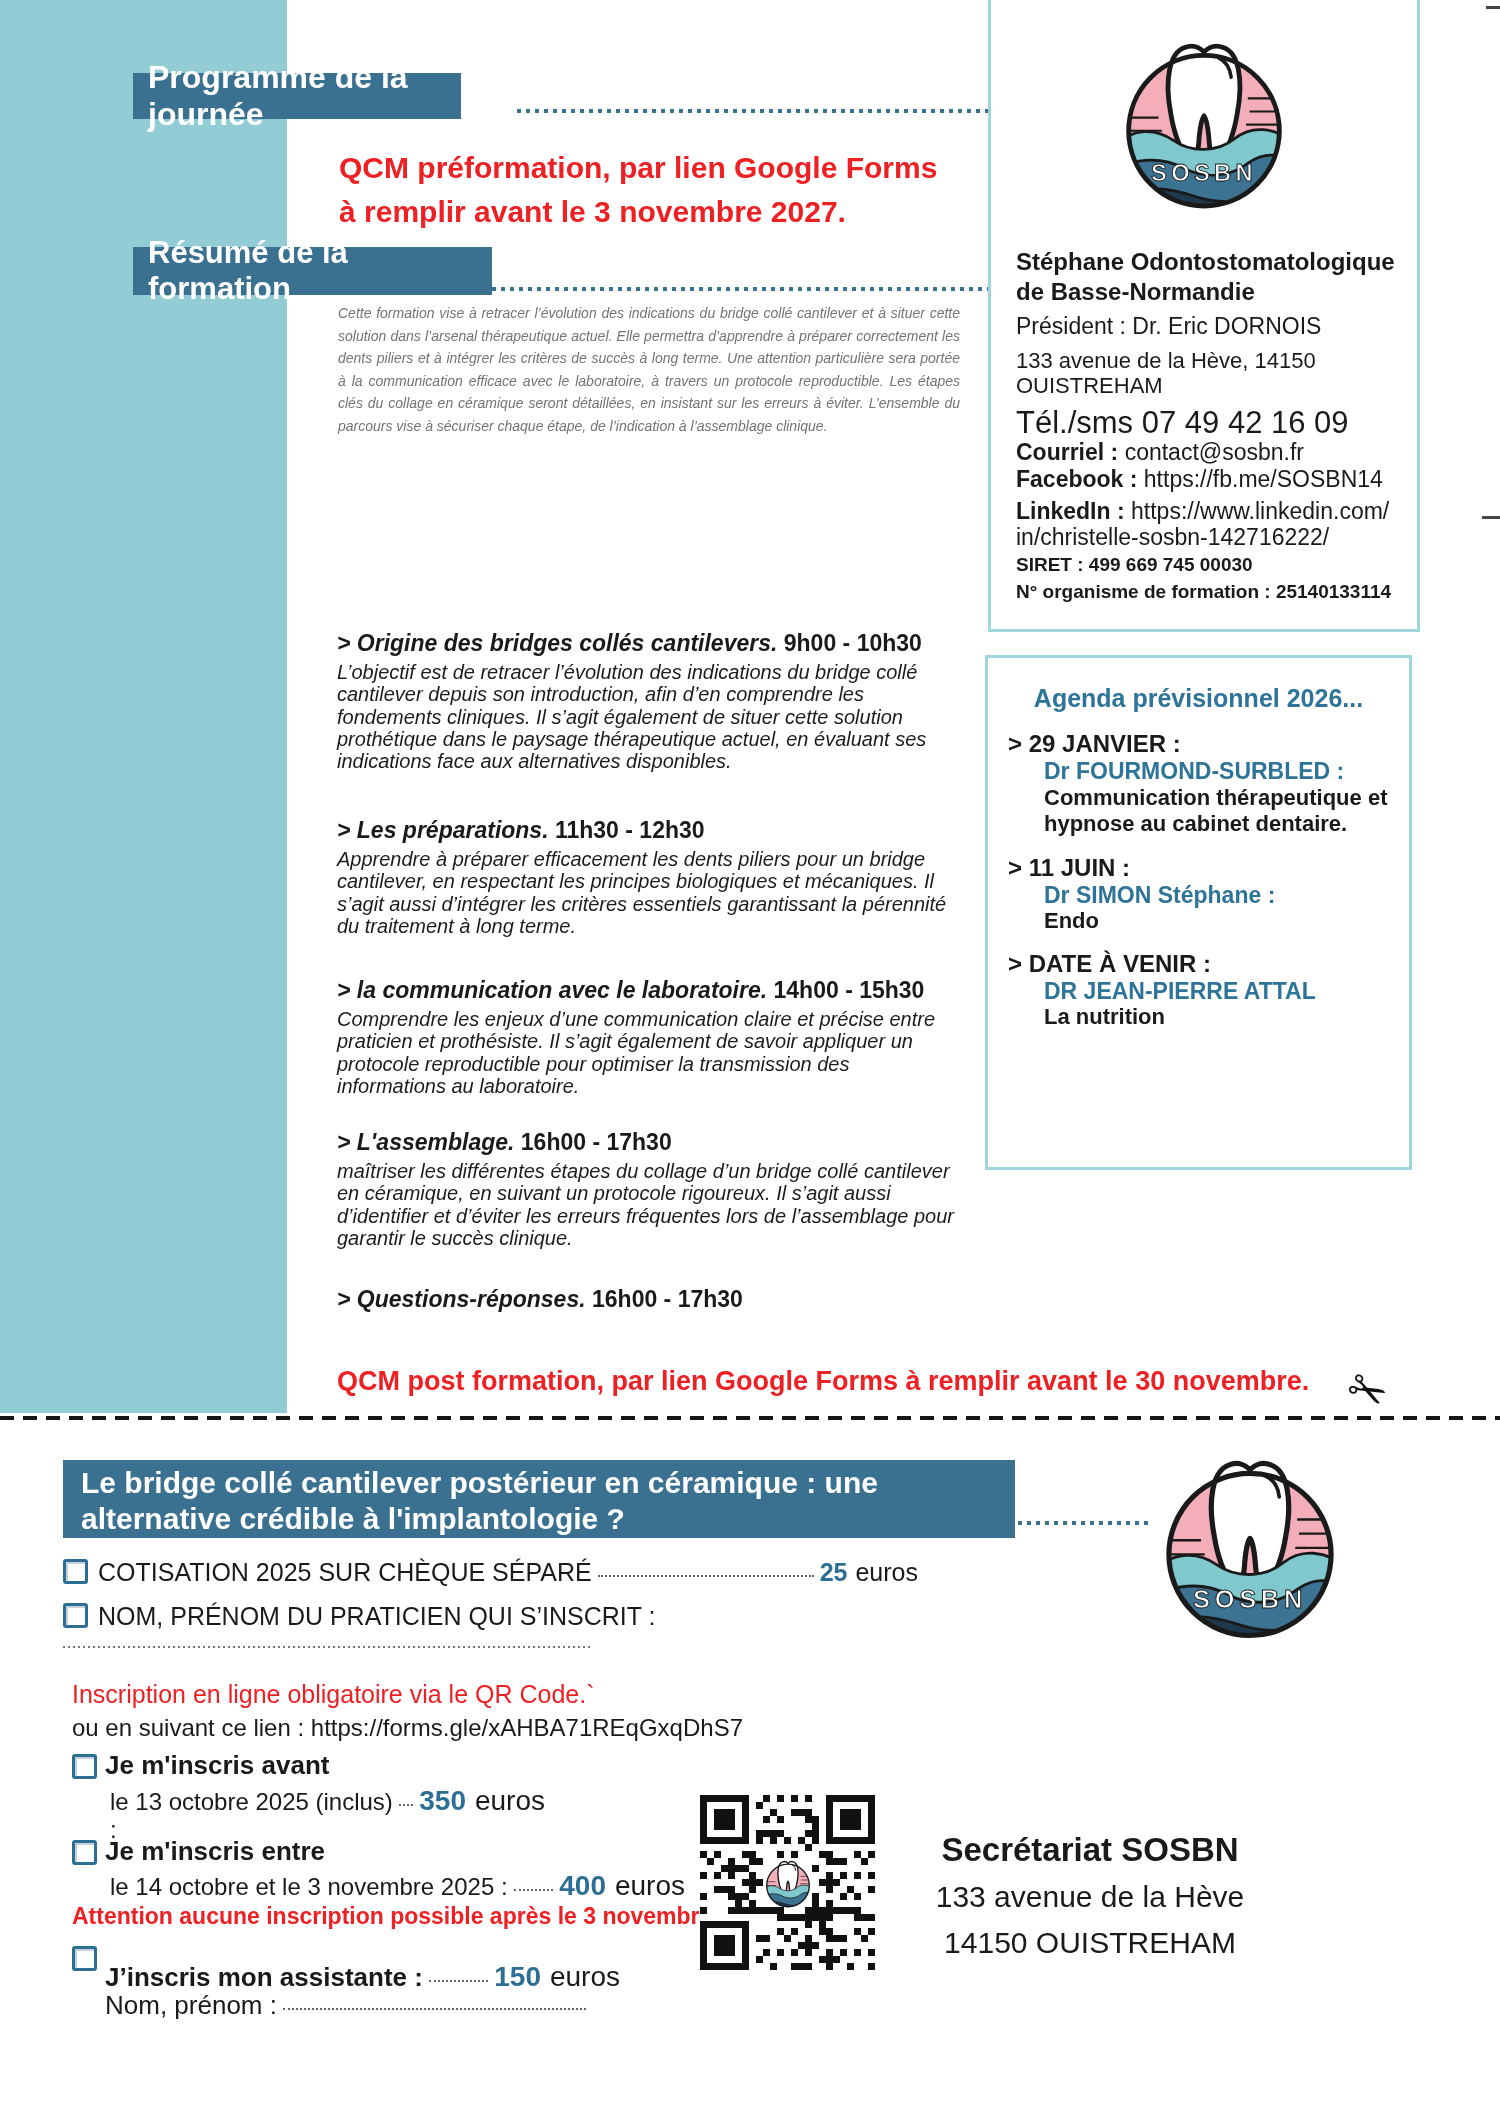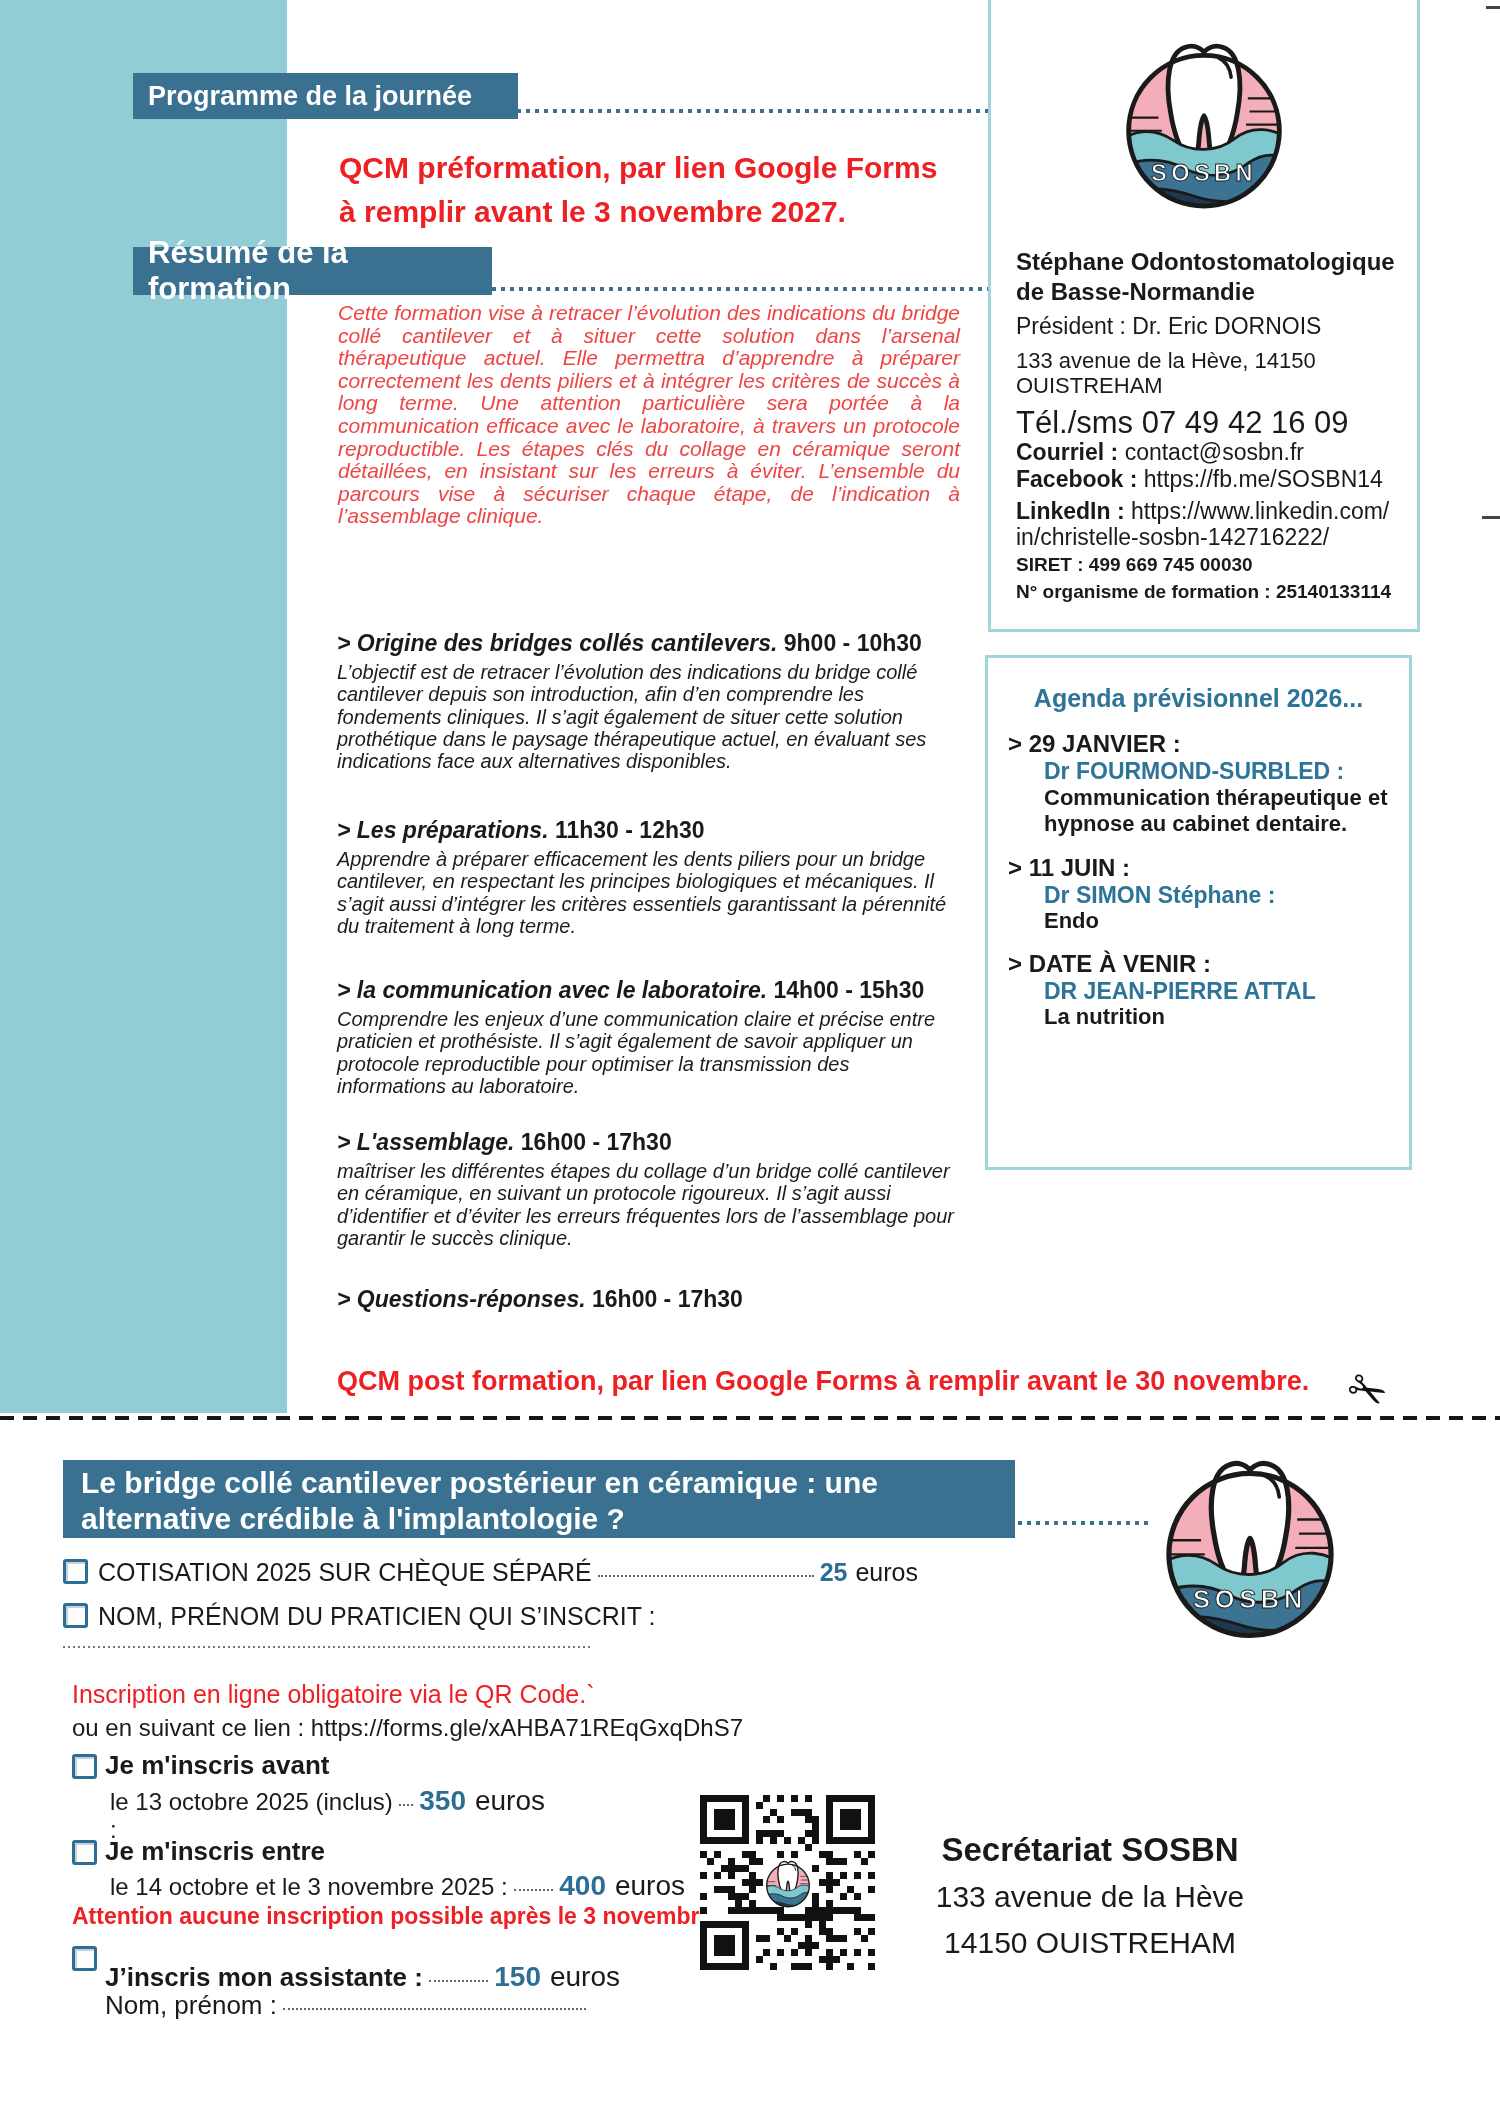--- a/index.html
+++ b/index.html
@@ -12,21 +12,21 @@
   .hdr-box{
     position:absolute;background:#3a7191;color:#ffffff;font-weight:bold;
     display:flex;align-items:center;padding-left:15px;box-sizing:border-box;
   }
   .dot-slate{position:absolute;height:4px;background:repeating-linear-gradient(90deg,#3a7191 0 4px,transparent 4px 9px);}
   .dot-fine{position:absolute;height:2px;background:repeating-linear-gradient(90deg,#777 0 2px,transparent 2px 5px);}
   .red{color:#ed2024;}
   .qcm-pre{position:absolute;left:339px;top:146px;font-size:30px;line-height:44px;font-weight:bold;}
   .para{
     position:absolute;left:338px;top:302px;width:622px;
-    font-size:21px;line-height:22.6px;font-style:italic;text-align:justify;color:#ef4444;
+    font-size:14px;line-height:22.6px;font-style:italic;text-align:justify;color:#737373;
   }
   .session{position:absolute;left:337px;width:623px;}
   .session .shead{font-size:23px;font-weight:bold;}
   .session .shead .ttl{font-style:italic;}
   .session .sbody{font-size:20px;line-height:22.3px;font-style:italic;margin-top:4px;color:#1c1c1c;}
   .qcm-post{position:absolute;left:337px;top:1366px;font-size:27px;font-weight:bold;white-space:nowrap;}
   .cutline{position:absolute;left:0;top:1416px;width:1500px;height:4px;
     background:repeating-linear-gradient(90deg,#161616 0 14px,transparent 14px 23px);}
   .scissors{position:absolute;left:1348px;top:1368px;font-size:46px;color:#111;
     transform:rotate(28deg);line-height:1;}
@@ -60,21 +60,21 @@
   .ag-speaker{position:absolute;left:56px;font-size:23px;font-weight:bold;color:#2d7498;white-space:nowrap;}
   .ag-topic{position:absolute;left:56px;font-size:22px;font-weight:bold;white-space:nowrap;}
 </style>
 </head>
 <body>
 
 <div class="page">
 
   <div class="teal-band"></div>
 
-  <div class="hdr-box" style="left:133px;top:73px;width:385px;height:46px;font-size:27px;">
+  <div class="hdr-box" style="left:133px;top:73px;width:328px;height:46px;font-size:32px;">
     <span>Programme de la journée</span>
   </div>
   <div class="dot-slate" style="left:517px;top:109px;width:472px;"></div>
 
   <div class="qcm-pre red">
     <div>QCM préformation, par lien Google Forms</div>
     <div>à remplir avant le 3 novembre 2027.</div>
   </div>
 
   <div class="hdr-box" style="left:133px;top:247px;width:359px;height:48px;font-size:31px;">

